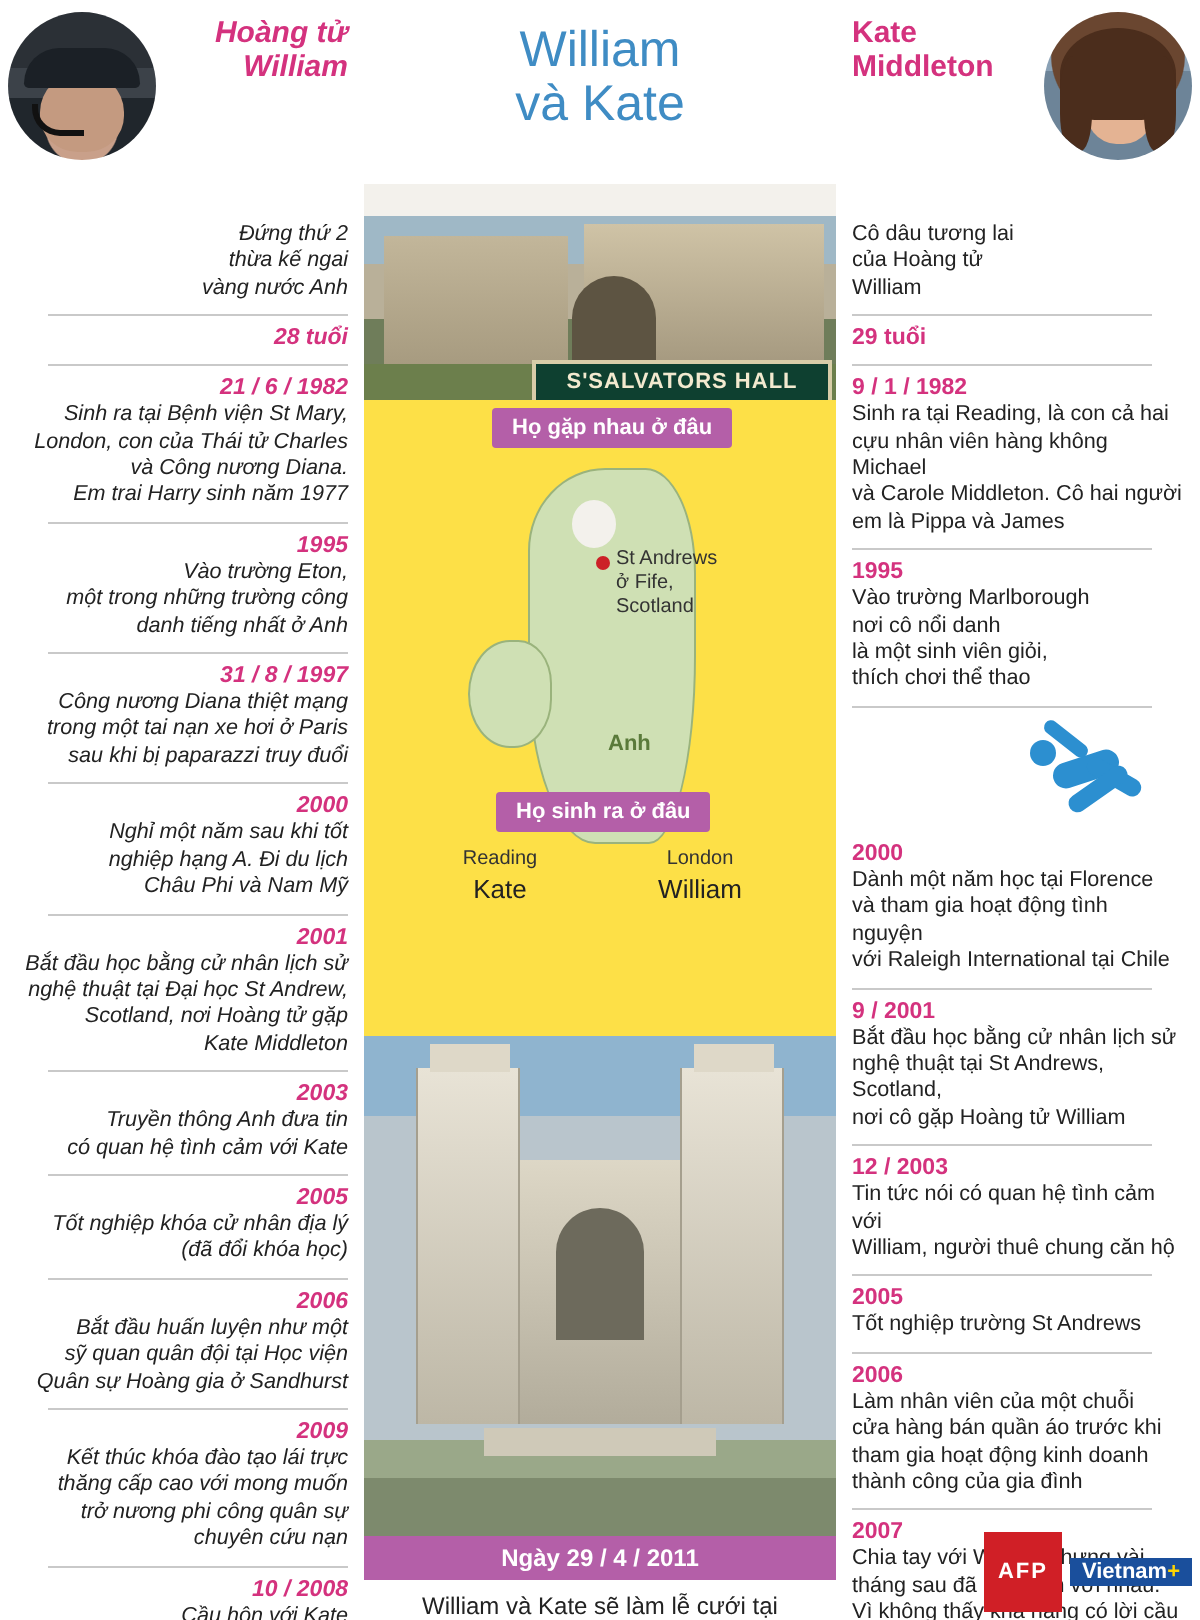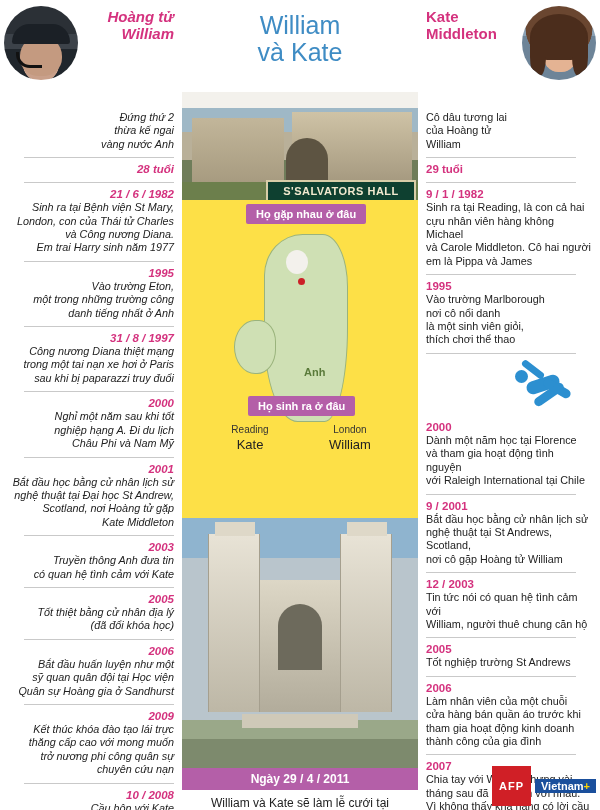--- a/index.html
+++ b/index.html
@@ -403,21 +403,21 @@
       </div>
       <div class="rule"></div>
       <div class="entry">
         <div class="yr">2003</div>
         <div class="tx" style="white-space:pre-line">Truyền thông Anh đưa tin
 có quan hệ tình cảm với Kate</div>
       </div>
       <div class="rule"></div>
       <div class="entry">
         <div class="yr">2005</div>
-        <div class="tx" style="white-space:pre-line">Tốt thiệt bằng cử nhân địa lý
+        <div class="tx" style="white-space:pre-line">Tốt nghiệp khóa cử nhân địa lý
 (đã đổi khóa học)</div>
       </div>
       <div class="rule"></div>
       <div class="entry">
         <div class="yr">2006</div>
         <div class="tx" style="white-space:pre-line">Bắt đầu huấn luyện như một
 sỹ quan quân đội tại Học viện
 Quân sự Hoàng gia ở Sandhurst</div>
       </div>
       <div class="rule"></div>
@@ -456,20 +456,24 @@
     </div>
 
     <div class="map-area">
       <div class="badge badge-meet">Họ gặp nhau ở đâu</div>
 
       <div class="uk-map">
         <div class="uk-main"></div>
         <div class="uk-ire"></div>
         <div class="uk-scot-notch"></div>
         <div class="dot dot-standrews"></div>
+        <div class="map-txt txt-standrews">
+          <div>St Andrews</div>
+          <div>ở Fife, Scotland</div>
+        </div>
         <div class="map-label-anh">Anh</div>
         <div class="scalebar">
           <div class="bar"></div>
           <div class="lbl">75 km</div>
         </div>
       </div>
 
       <div class="badge badge-born">Họ sinh ra ở đâu</div>
 
       <div class="born-row">

